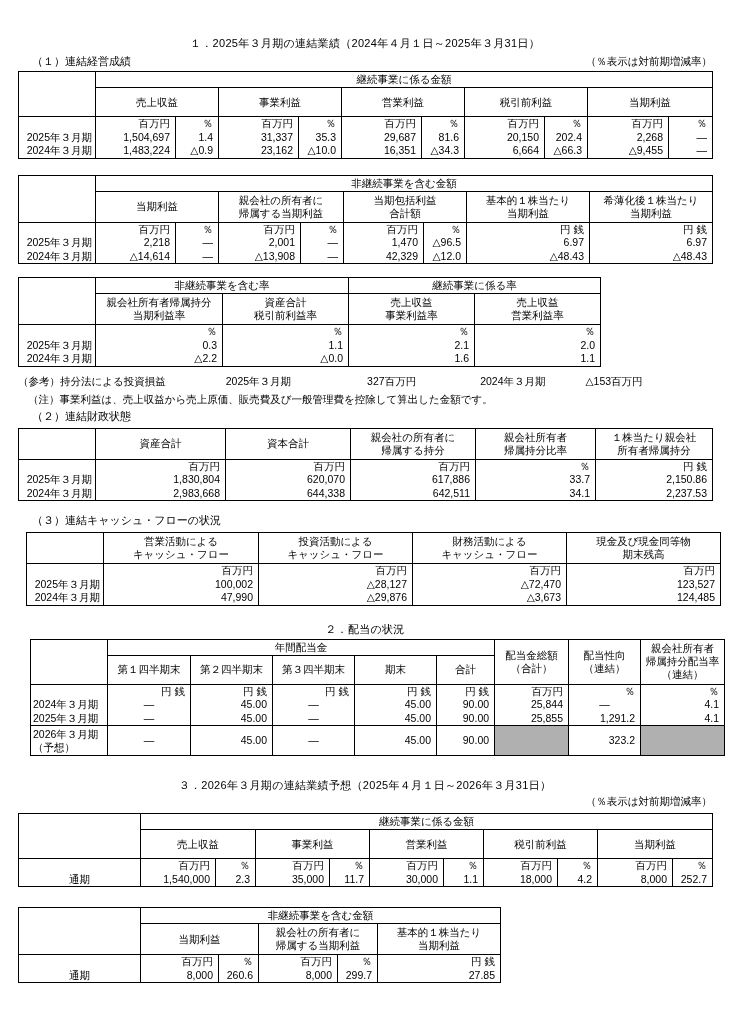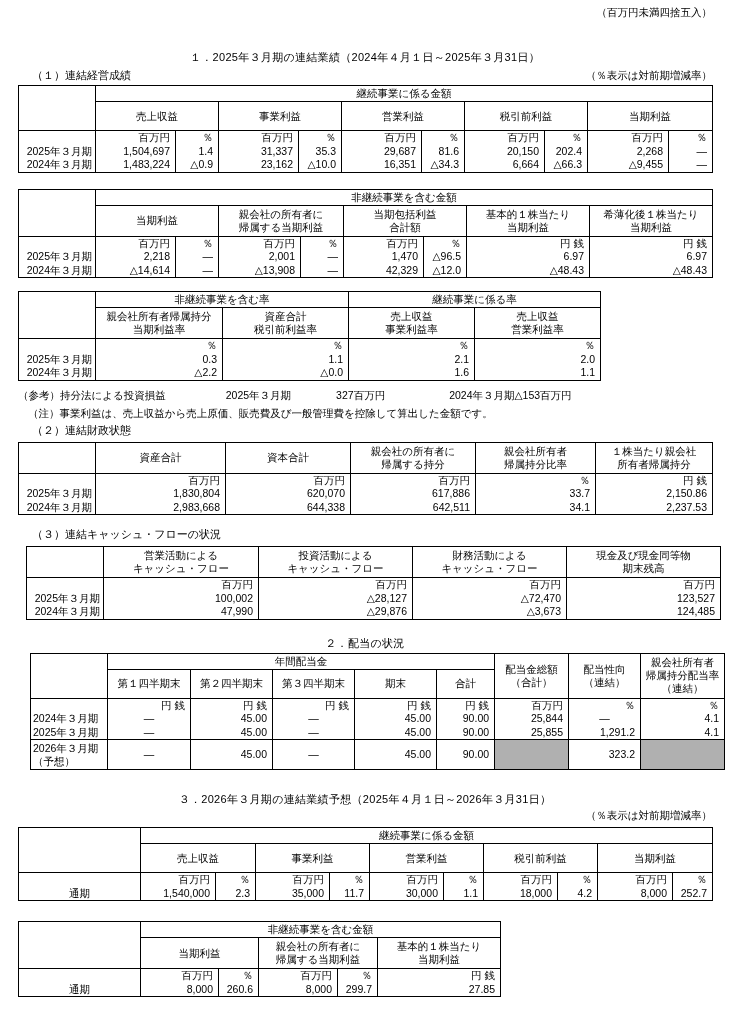--- a/index.html
+++ b/index.html
@@ -26,41 +26,40 @@
   td.c   { text-align:center; padding:0 2px; }
   td.lblr{ text-align:right; padding:0 3px; }
   td.lbll{ text-align:left;  padding:0 2px; white-space:pre-line; }
   td.lblc{ text-align:center; padding:0 2px; }
   tr.sep td { border-top:1.2px solid #000; }
   tr.tall td { height:30px; line-height:13px; vertical-align:middle; }
   td.gray { background:#b0b0b0; }
 
   .refline { margin:5px 0 1px 0; display:flex; }
   .refline .g1 { margin-left:60px; }
-  .refline .g2 { margin-left:45px; }
+  .refline .g2 { margin-left:76px; }
   .refline .g3 { margin-left:64px; }
-  .refline .g4 { }
+  .refline .g4 { margin-left:40px; }
   .noteline { margin:4px 0 0 10px; }
 
   .mt-t1 { margin-top:4px; }
   .mb-16 { margin-bottom:16px; }
   .mb-13 { margin-bottom:13px; }
   .mb-8  { margin-bottom:8px; }
   .mt-14 { margin-top:2px; }
   .mt-12 { margin-top:12px; }
   .mt-16 { margin-top:16px; }
   .mt-20 { margin-top:20px; }
   .mt-22 { margin-top:22px; }
 </style>
 </head>
 <body>
 
 <div class="page">
 
-  <div class="note-right">（百万円未満四捨五入）</div>
 
   <div class="h1">１．2025年３月期の連結業績（2024年４月１日～2025年３月31日）</div>
 
   <div class="subrow">
     <span class="subtitle">（１）連結経営成績</span>
     <span>（％表示は対前期増減率）</span>
   </div>
 
   <table class="tbl mb-16" style="width:694px;">
     <colgroup>

